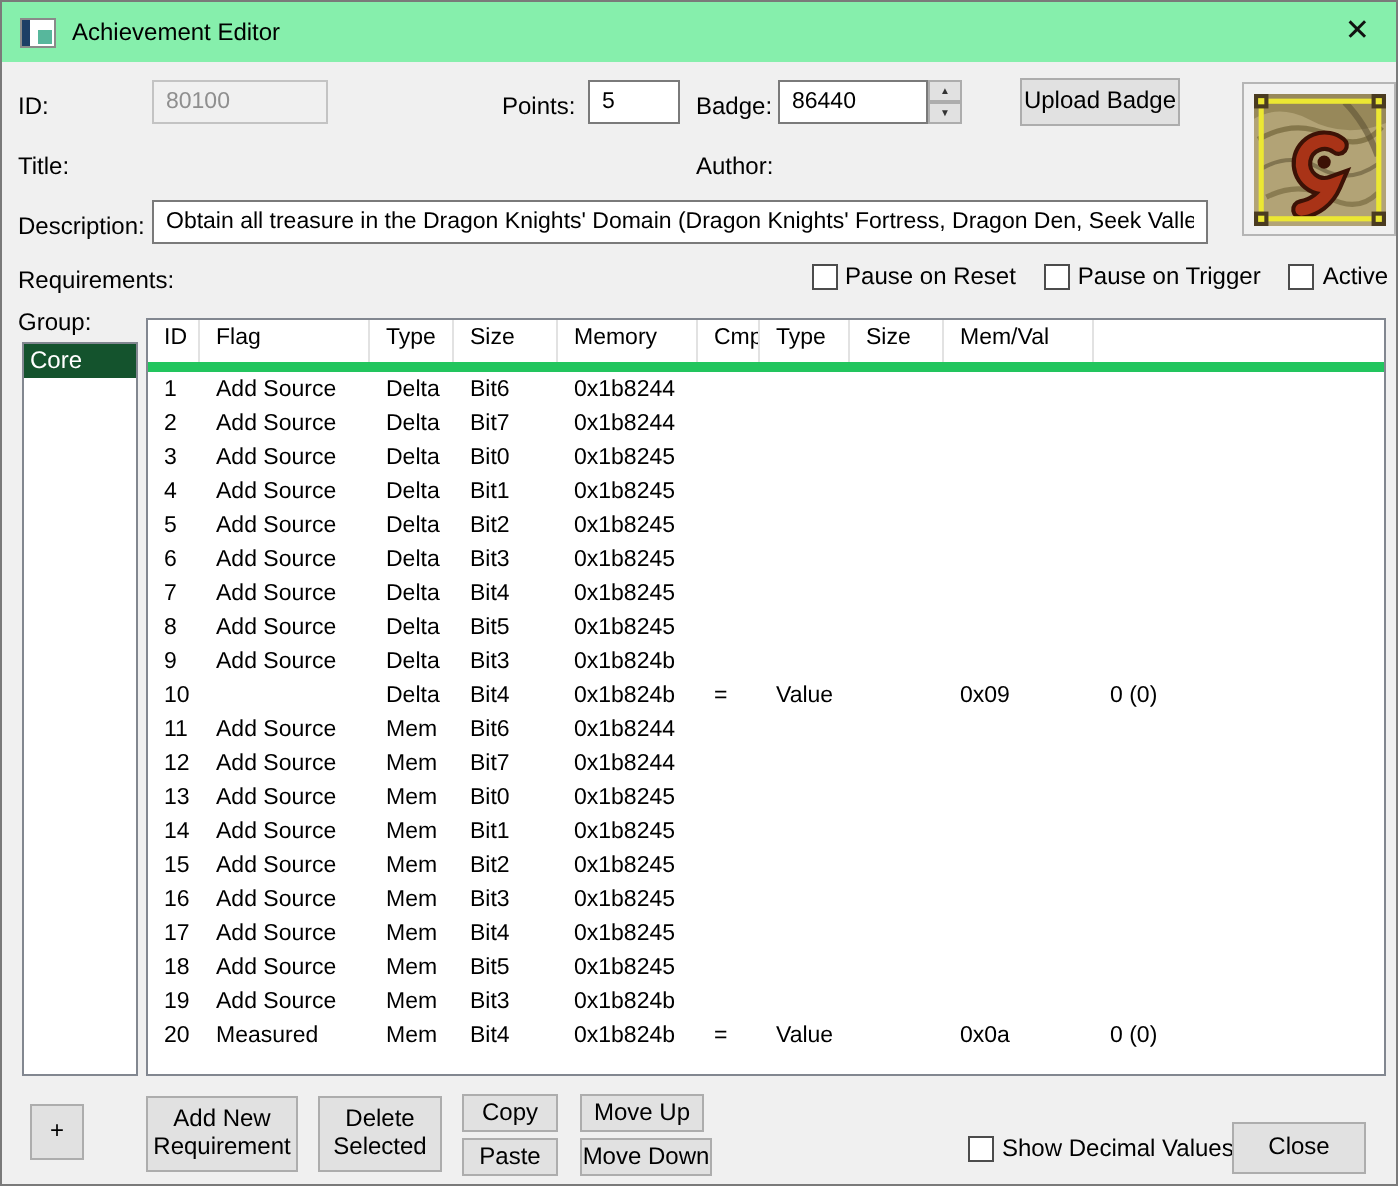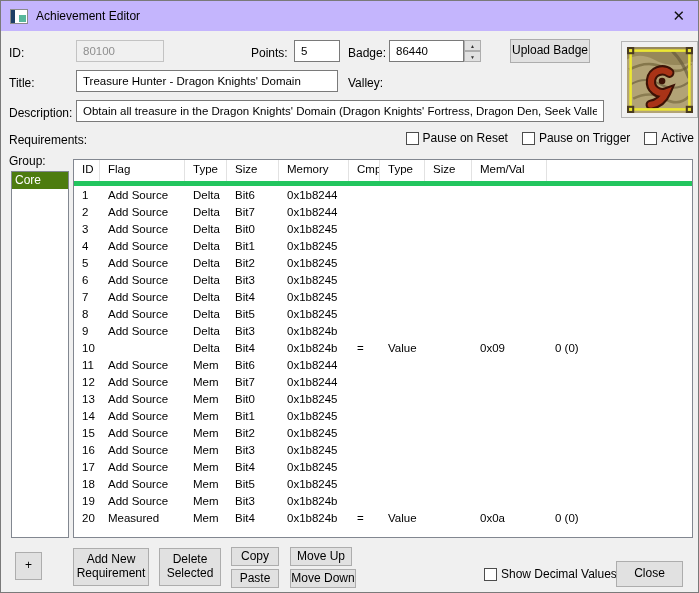--- a/index.html
+++ b/index.html
@@ -1,21 +1,21 @@
 <!DOCTYPE html>
 <html><head>
 <meta charset="utf-8">
 <style>
   html,body{margin:0;padding:0;background:#d8d8d8;}
   .window{
     position:relative;width:699px;height:593px;box-sizing:border-box;
     background:#f0f0f0;border:1px solid #7a7a7a;overflow:hidden;
     font-family:"Liberation Sans",sans-serif;font-size:12px;color:#000;
   }
-  .titlebar{position:absolute;left:0;top:0;width:100%;height:30px;background:#c4b5fd;
+  .titlebar{position:absolute;left:0;top:0;width:100%;height:30px;background:#86efac;
     display:flex;align-items:center;}
   .appicon{width:16px;height:13px;margin-left:9px;border:1px solid #8a8a8a;
     background:linear-gradient(90deg,#1d3f66 0 4px,#ffffff 4px 100%);position:relative;}
   .appicon::after{content:"";position:absolute;right:1px;bottom:1px;width:7px;height:7px;background:#57b79c;}
   .title-text{margin-left:8px;}
   .win-close{position:absolute;right:13px;top:6px;font-size:15px;color:#111;cursor:default;line-height:18px;}
   .lbl{position:absolute;white-space:nowrap;}
   .tb{position:absolute;box-sizing:border-box;background:#fff;border:1px solid #7a7a7a;
     font-family:"Liberation Sans",sans-serif;font-size:11.5px;padding:2px 6px;color:#000;outline:none;}
   .tb.disabled{background:#f0f0f0;border-color:#c3c3c3;color:#8f8f8f;}
@@ -84,22 +84,21 @@
       <rect x="57" y="0" width="7" height="7" fill="#4a3b20"></rect>
         <rect x="59" y="2" width="3" height="3" fill="#ece733"></rect>
       <rect x="0" y="57" width="7" height="7" fill="#4a3b20"></rect>
         <rect x="2" y="59" width="3" height="3" fill="#ece733"></rect>
       <rect x="57" y="57" width="7" height="7" fill="#4a3b20"></rect>
         <rect x="59" y="59" width="3" height="3" fill="#ece733"></rect>
     </svg>
   </div>
 
   <div class="lbl" style="left:8px;top:75px;">Title:</div>
-  <input class="tb" style="left: 75px; top: 69px; width: 262px; height: 22px;" value="Treasure Hunter - Dragon Knights' Domain">
-  <div class="lbl" style="left:347px;top:75px;">Valley:</div>
+  <div class="lbl" style="left:347px;top:75px;">Author:</div>
 
   <div class="lbl" style="left:8px;top:105px;">Description:</div>
   <input class="tb" style="left: 75px; top: 99px; width: 528px; height: 22px;" value="Obtain all treasure in the Dragon Knights' Domain (Dragon Knights' Fortress, Dragon Den, Seek Valley)">
 
   <div class="lbl" style="left:8px;top:132px;">Requirements:</div>
   <div class="cbrow" style="top:130px;right:4px;">
       <span class="cbitem">
         <span class="cbbox"></span>
         <span>Pause on Reset</span>
       </span>
@@ -108,21 +107,21 @@
         <span>Pause on Trigger</span>
       </span>
       <span class="cbitem">
         <span class="cbbox"></span>
         <span>Active</span>
       </span>
     </div>
 
   <div class="lbl" style="left:8px;top:153px;">Group:</div>
   <div class="listbox" style="left:10px;top:170px;width:58px;height:367px;">
-      <div class="li" style="background: #4d7c0f; color: rgb(255, 255, 255);">Core</div>
+      <div class="li" style="background: #14532d; color: rgb(255, 255, 255);">Core</div>
     </div>
 
   <div class="table" style="left:72px;top:158px;width:620px;height:379px;">
     <div class="thead">
         <div class="hcell">ID</div>
         <div class="hcell">Flag</div>
         <div class="hcell">Type</div>
         <div class="hcell">Size</div>
         <div class="hcell">Memory</div>
         <div class="hcell">Cmp</div>

